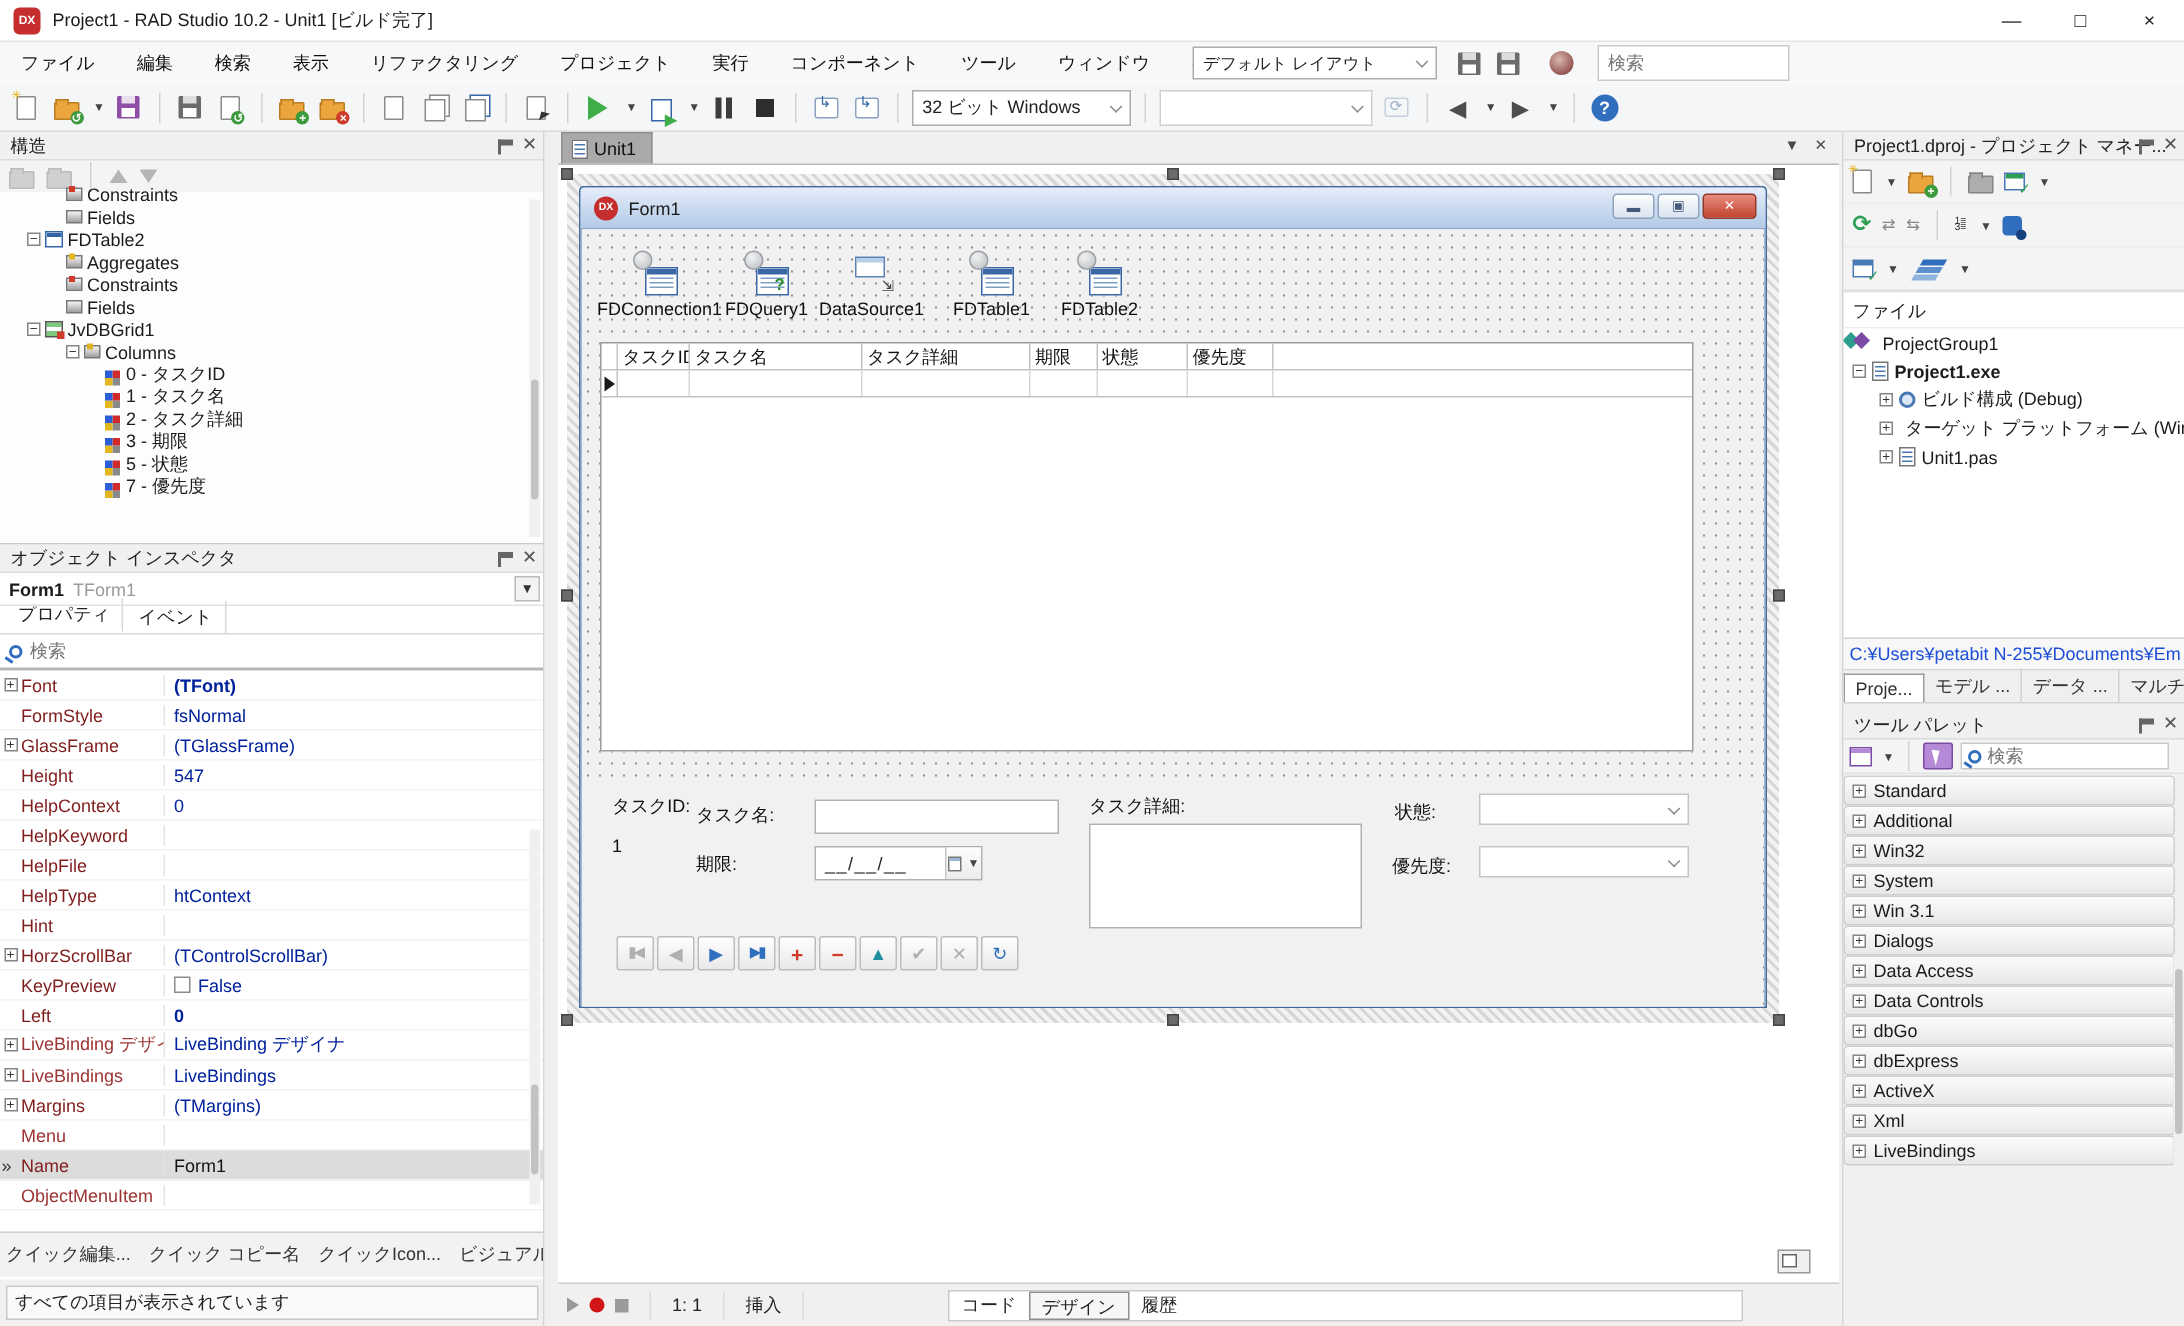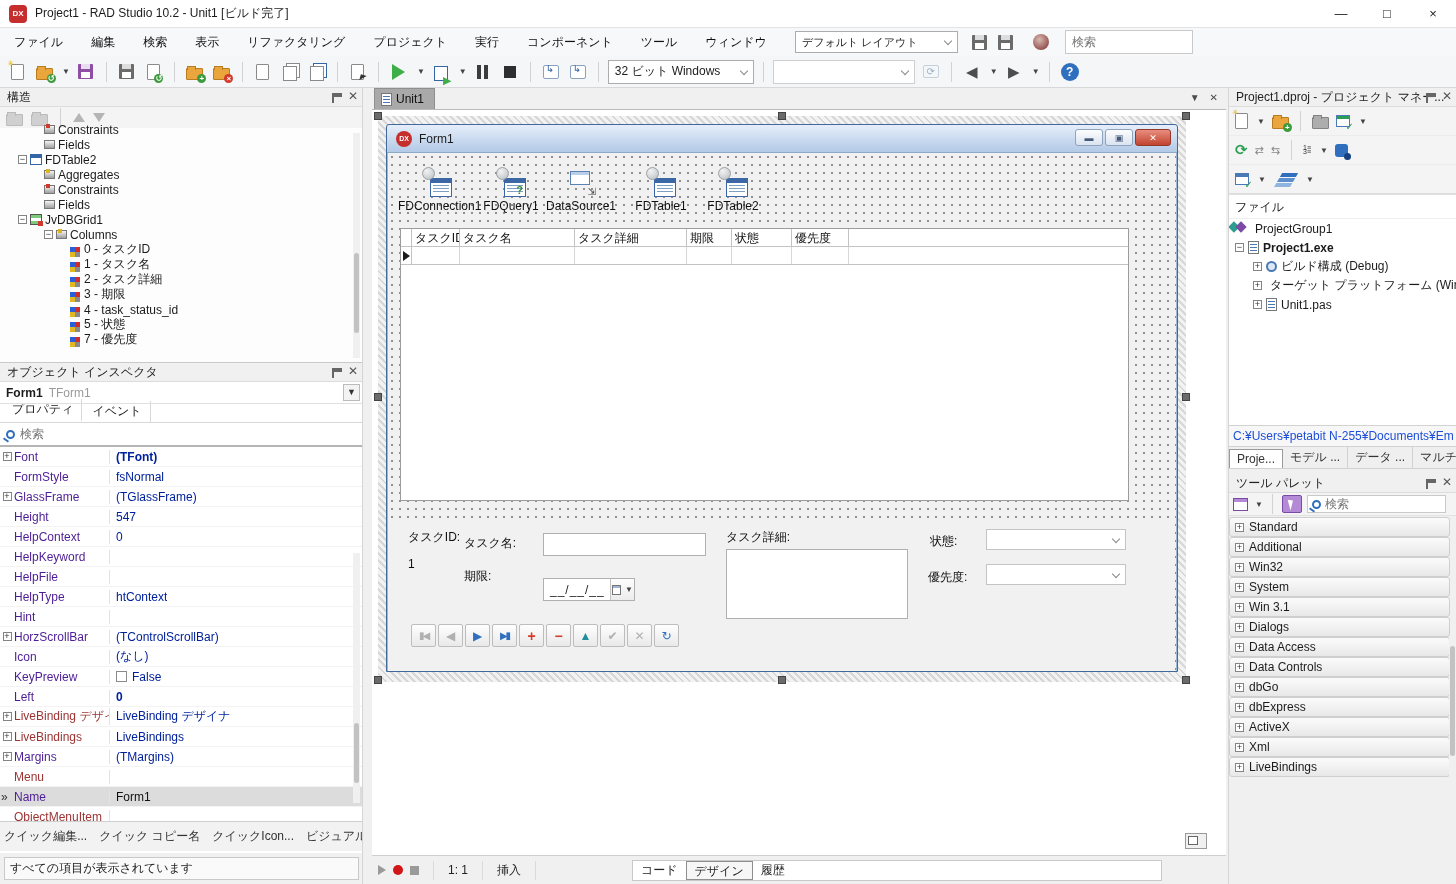--- a/index.html
+++ b/index.html
@@ -79,21 +79,21 @@
   #obj-dd { position:absolute; right:2px; top:2px; width:17px; height:17px; border:1px solid #bbb; background:#f3f3f3; text-align:center; line-height:15px; font-size:9px; color:#333; }
   #insp-tabs { height:19px; display:flex; align-items:flex-end; border-bottom:1px solid #d8d8d8; padding-left:4px; gap:2px; }
   #insp-tabs .itab { padding:2px 8px 2px 8px; font-size:12px; color:#222; border-right:1px solid #d8d8d8; }
   #insp-tabs .itab.active { font-weight:normal; border-bottom:2px solid #fff; }
   #insp-search { height:24px; border-bottom:2px solid #b5b5b5; display:flex; align-items:center; padding-left:6px; gap:5px; }
   #insp-search input { border:none; outline:none; font-size:12px; width:300px; font-family:inherit; color:#444; }
   .lens { width:9px; height:9px; border:2px solid #2f6fbd; border-radius:50%; position:relative; flex:none; }
   .lens::after { content:""; position:absolute; left:-5px; top:7px; width:6px; height:2px; background:#2f6fbd; transform:rotate(35deg); }
   .prow { height:20px; display:flex; align-items:center; border-bottom:1px solid #f3f3f3; position:relative; }
   .prow .gut { width:14px; flex:none; display:flex; justify-content:center; }
-  .prow .pname { width:96px; flex:none; overflow:hidden; white-space:nowrap; border-right:1px solid #e3e3e3; color:#4c1d95; }
+  .prow .pname { width:96px; flex:none; overflow:hidden; white-space:nowrap; border-right:1px solid #e3e3e3; color:#7f1d1d; }
   .prow .pval { padding-left:6px; color:#00219c; white-space:nowrap; overflow:hidden; }
   .prow .pval.bold { font-weight:bold; }
   .prow .pname.red { color:#9c3333; }
   .prow.sel { background:#dcdcdc; }
   .prow.sel::before { content:"»"; position:absolute; left:1px; color:#333; }
   .prow.sel .pval { color:#111; }
   .cbox { width:11px; height:11px; border:1px solid #8b8b8b; background:#fff; margin-right:5px; flex:none; }
   #quick-links { position:absolute; left:0; top:458px; width:363px; height:30px; background:#f2f2f2; border-top:1px solid #cfcfcf; display:flex; align-items:center; gap:12px; padding-left:4px; color:#333; white-space:nowrap; overflow:hidden; }
   #insp-status { position:absolute; left:0; top:490px; width:363px; height:32px; background:#f0f0f0; padding:4px; }
   #insp-status .box { background:#fafafa; border:1px solid #c9c9c9; height:23px; line-height:21px; padding-left:5px; color:#222; }
@@ -402,24 +402,20 @@
     <div class="titem ind3">
         <span class="t-ico-col"></span>
         <span>2 - タスク詳細</span>
       </div>
     <div class="titem ind3">
         <span class="t-ico-col"></span>
         <span>3 - 期限</span>
       </div>
     <div class="titem ind3">
         <span class="t-ico-col"></span>
-        <span>4 - task_status_id</span>
-      </div>
-    <div class="titem ind3">
-        <span class="t-ico-col"></span>
         <span>5 - 状態</span>
       </div>
     <div class="titem ind3">
         <span class="t-ico-col"></span>
         <span>7 - 優先度</span>
       </div>
   </div>
   <div class="vscroll" style="right:2px;top:45px;height:225px;">
       <div class="vthumb" style="top:120px;height:80px;"></div>
     </div>
@@ -495,25 +491,20 @@
         <span class="gut"></span>
         <span class="pname">Hint</span>
         <span class="pval"></span>
       </div>
     <div class="prow">
         <span class="gut">
           <span class="expbox">+</span>
         </span>
         <span class="pname">HorzScrollBar</span>
         <span class="pval">(TControlScrollBar)</span>
-      </div>
-    <div class="prow">
-        <span class="gut"></span>
-        <span class="pname">Icon</span>
-        <span class="pval">(なし)</span>
       </div>
     <div class="prow">
         <span class="gut"></span>
         <span class="pname">KeyPreview</span>
         <span class="pval" style="display:flex;align-items:center">
           <span class="cbox"></span>
           <span>False</span>
         </span>
       </div>
     <div class="prow">
@@ -669,21 +660,21 @@
         </div>
 
         <div id="edit-panel">
           <span class="flabel" style="left:19px;top:8px;">タスクID:</span>
           <span class="flabel" style="left:19px;top:36px;">1</span>
 
           <span class="flabel" style="left:75px;top:14px;">タスク名:</span>
           <input class="tinput" style="left: 154px; top: 12px; width: 163px; height: 23px;">
 
           <span class="flabel" style="left:75px;top:47px;">期限:</span>
-          <div class="tinput" id="due-field" style="left:154px;top:57px;width:92px;height:23px;justify-content:center;">
+          <div class="tinput" id="due-field" style="left:154px;top:43px;width:112px;height:23px;justify-content:center;">
             <span class="mask">__/__/__</span>
             <span id="due-btn">
                 <span class="calico"></span>
                 <span class="dd">▼</span>
               </span>
           </div>
 
           <span class="flabel" style="left:337px;top:8px;">タスク詳細:</span>
           <div class="tinput" style="left:337px;top:28px;width:182px;height:70px;"></div>
 

